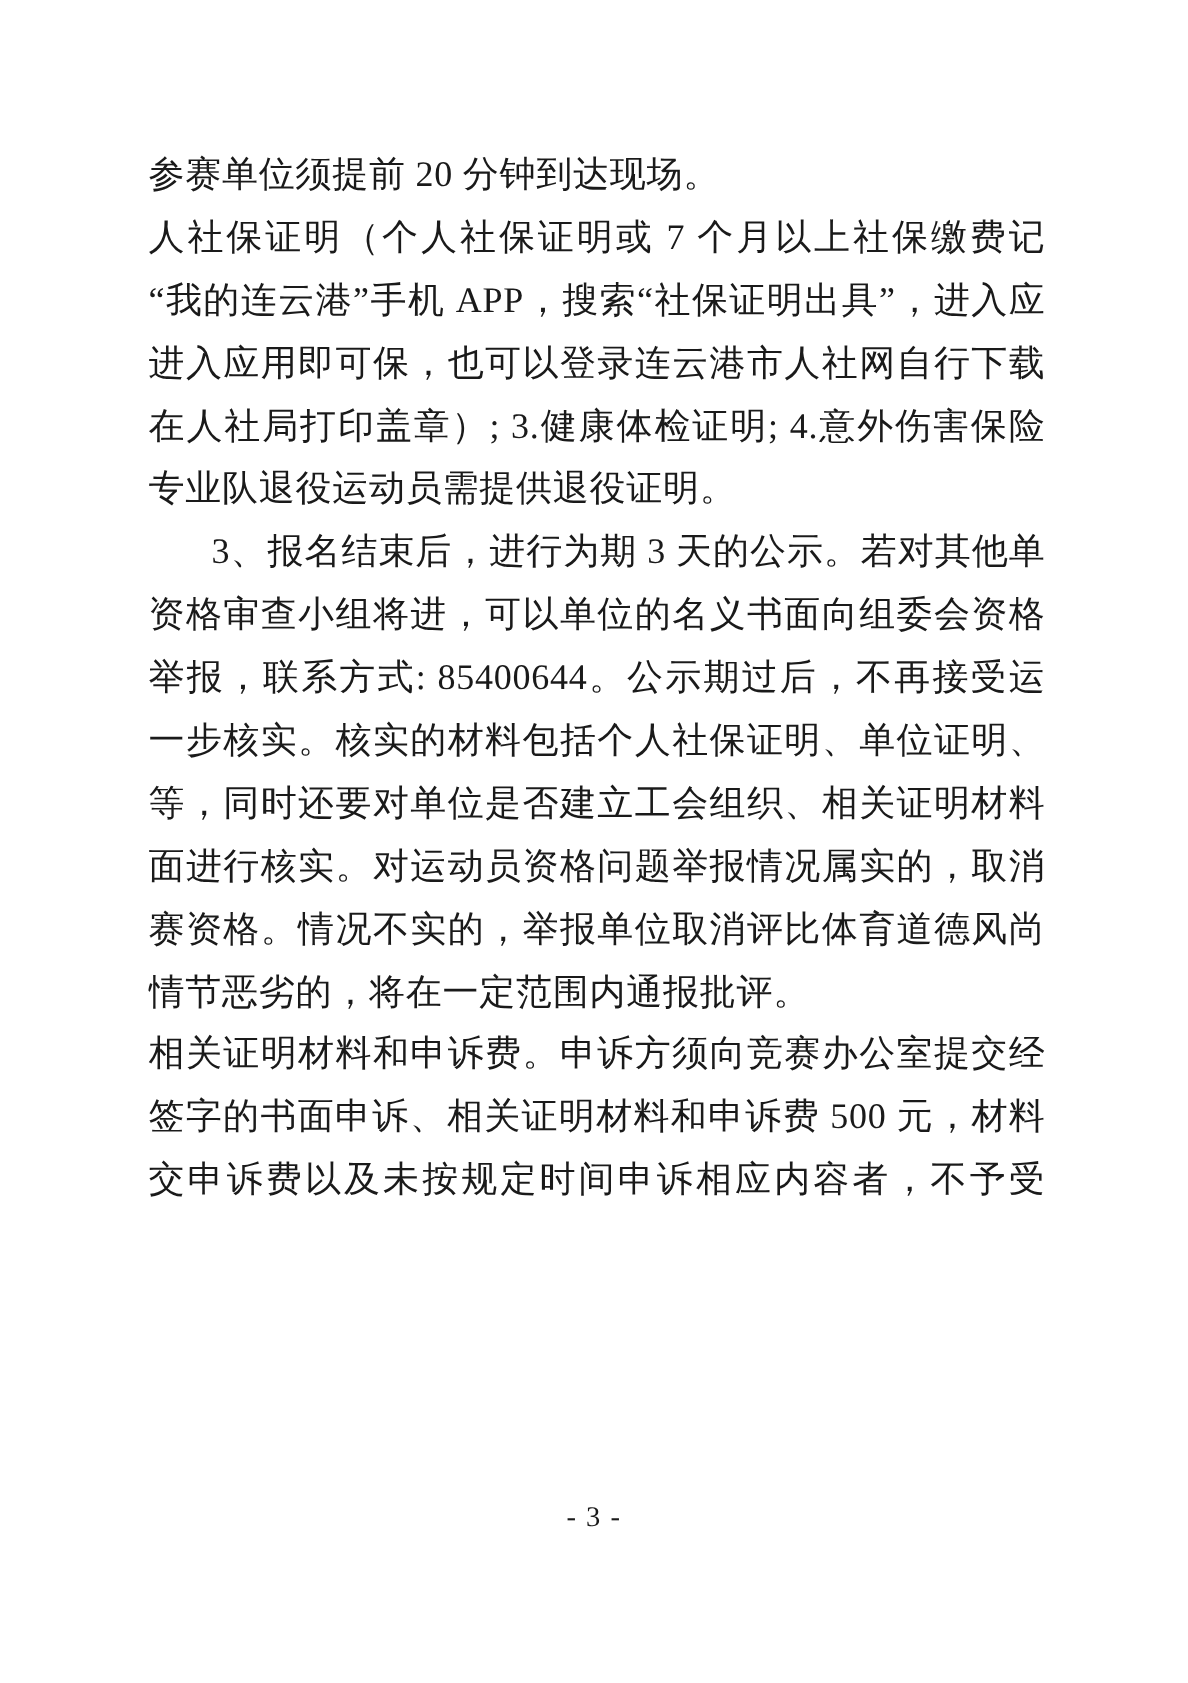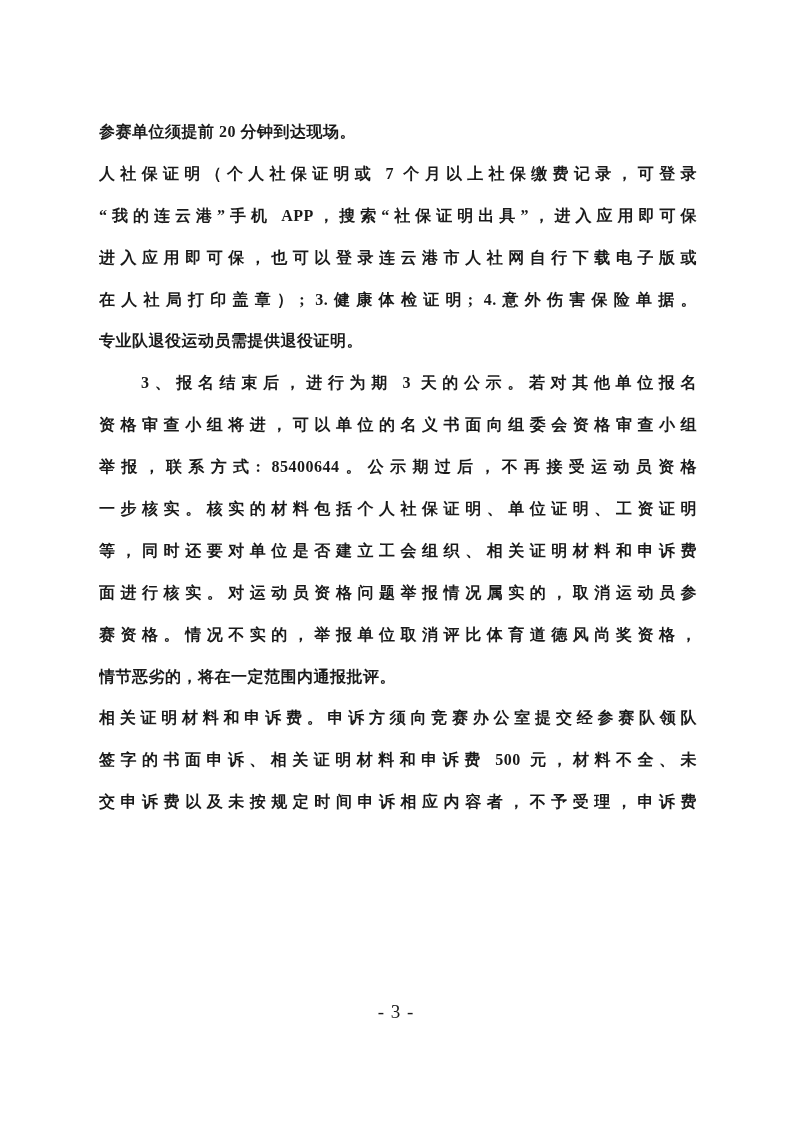--- a/index.html
+++ b/index.html
@@ -16,25 +16,24 @@
     position: relative;
     width: 792px;
     height: 1122px;
     background: #ffffff;
     overflow: hidden;
     color: #1a1a1a;
   }
   .document-body {
     position: absolute;
     left: 99px;
-    top: 111px;
+    top: 97px;
     width: 598px;
-    font-size: 16px;
+    font-size: 24px;
     letter-spacing: 0.5px;
-    font-weight: bold;
   }
   .line {
     height: 41.9px;
     line-height: 41.9px;
     overflow: hidden;
     text-align: left;
   }
   .line.fill {
     text-align: justify;
     text-align-last: justify;

